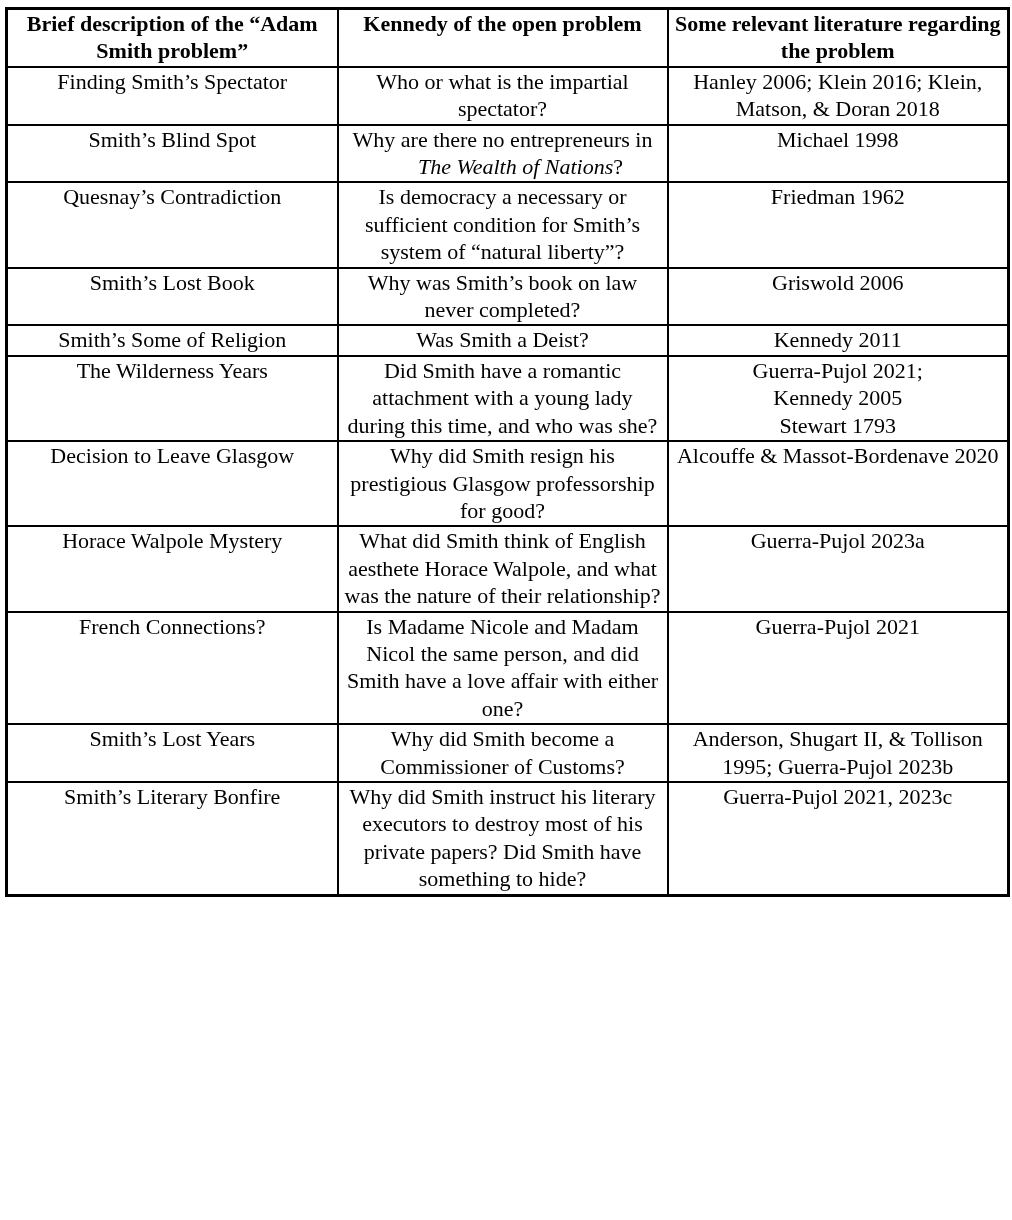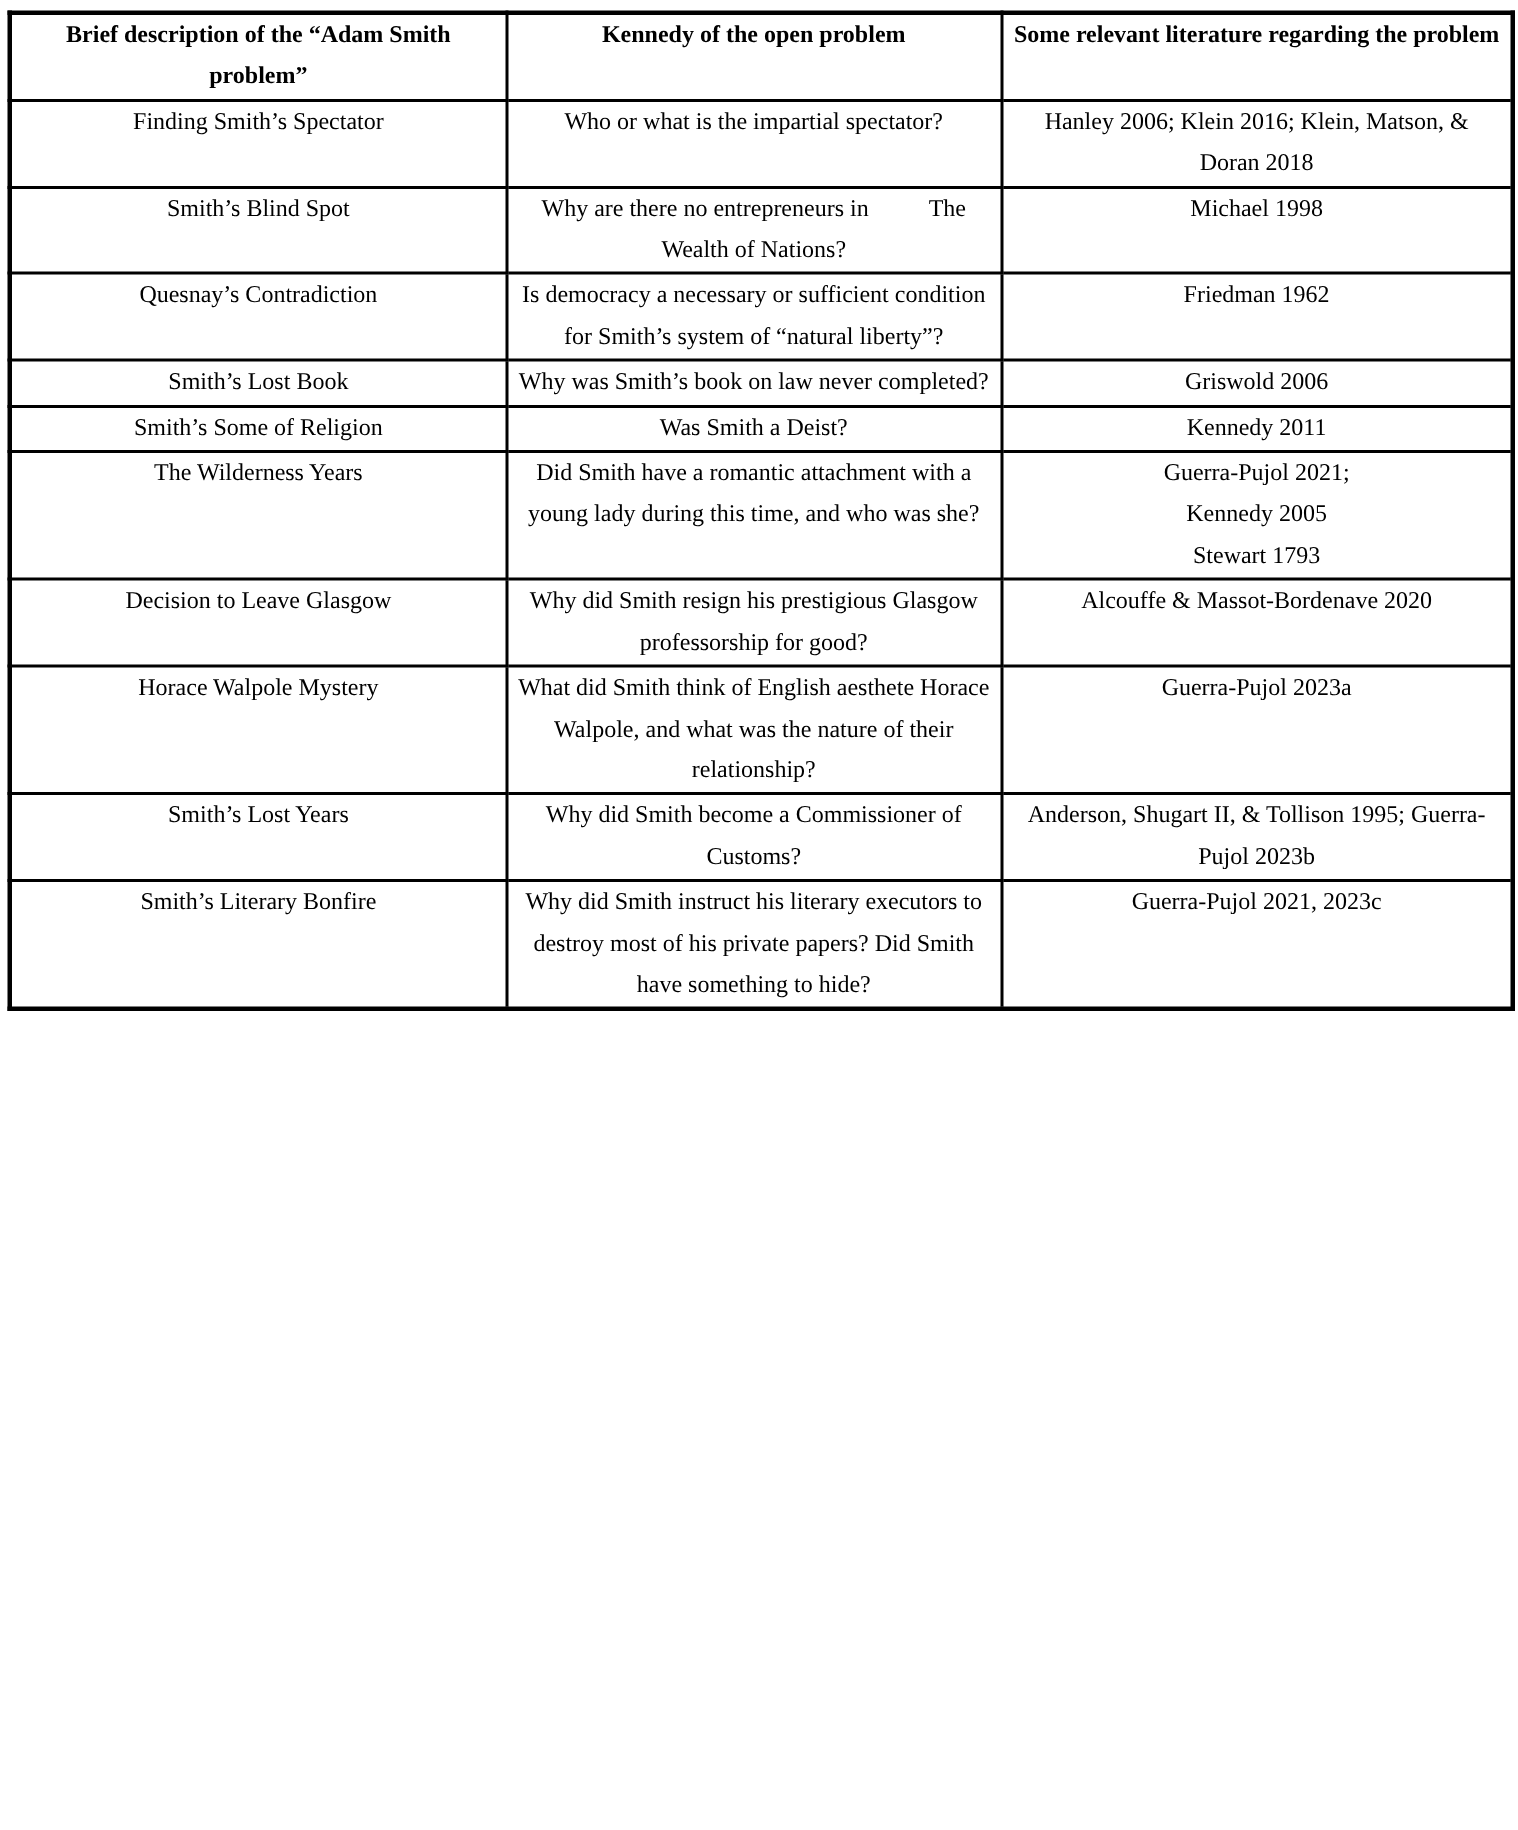--- a/index.html
+++ b/index.html
@@ -17,21 +17,21 @@
   }
   table.problems {
     border-collapse: collapse;
     table-layout: fixed;
     width: 1002px;
     border: 3px solid #000000;
   }
   table.problems th,
   table.problems td {
     border: 2px solid #000000;
-    font-size: 16px;
+    font-size: 22px;
     line-height: 27.4px;
     text-align: center;
     vertical-align: top;
     padding: 0px 6px 1px 6px;
     overflow-wrap: break-word;
   }
   table.problems th {
     font-weight: bold;
   }
   col.c1 { width: 331px; }
@@ -56,21 +56,21 @@
       </tr>
     </thead>
     <tbody>
         <tr>
     <td>Finding Smith’s Spectator</td>
     <td><span>Who or what is the impartial spectator?</span></td>
     <td>Hanley 2006; Klein 2016; Klein, Matson, &amp; Doran 2018</td>
   </tr>
         <tr>
     <td>Smith’s Blind Spot</td>
-    <td><span>Why are there no entrepreneurs in </span><span style=" margin-left: 36px;">The Wealth of Nations</span><span>?</span></td>
+    <td><span>Why are there no entrepreneurs in </span><span style="font-style: italic; margin-left: 36px;">The Wealth of Nations</span><span>?</span></td>
     <td>Michael 1998</td>
   </tr>
         <tr>
     <td>Quesnay’s Contradiction</td>
     <td><span>Is democracy a necessary or sufficient condition for Smith’s system of “natural liberty”?</span></td>
     <td>Friedman 1962</td>
   </tr>
         <tr>
     <td>Smith’s Lost Book</td>
     <td><span>Why was Smith’s book on law never completed?</span></td>
@@ -90,20 +90,25 @@
     <td>Decision to Leave Glasgow</td>
     <td><span>Why did Smith resign his prestigious Glasgow professorship for good?</span></td>
     <td>Alcouffe &amp; Massot-Bordenave 2020</td>
   </tr>
         <tr>
     <td>Horace Walpole Mystery</td>
     <td><span>What did Smith think of English aesthete Horace Walpole, and what was the nature of their relationship?</span></td>
     <td>Guerra-Pujol 2023a</td>
   </tr>
         <tr>
+    <td>French Connections?</td>
+    <td><span>Is Madame Nicole and Madam Nicol the same person, and did Smith have a love affair with either one?</span></td>
+    <td>Guerra-Pujol 2021</td>
+  </tr>
+        <tr>
     <td>Smith’s Lost Years</td>
     <td><span>Why did Smith become a Commissioner of Customs?</span></td>
     <td>Anderson, Shugart II, &amp; Tollison 1995; Guerra-Pujol 2023b</td>
   </tr>
         <tr>
     <td>Smith’s Literary Bonfire</td>
     <td><span>Why did Smith instruct his literary executors to destroy most of his private papers? Did Smith have something to hide?</span></td>
     <td>Guerra-Pujol 2021, 2023c</td>
   </tr>
       </tbody>

